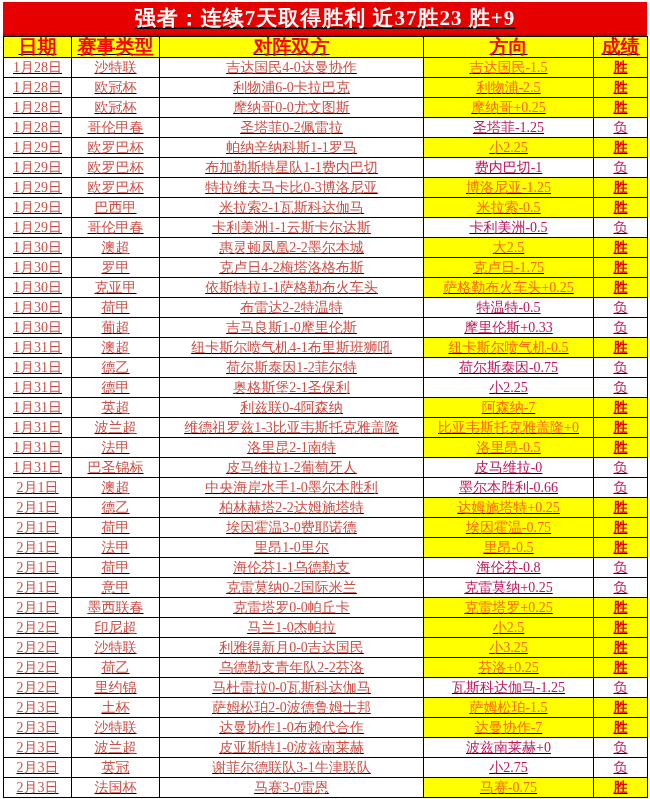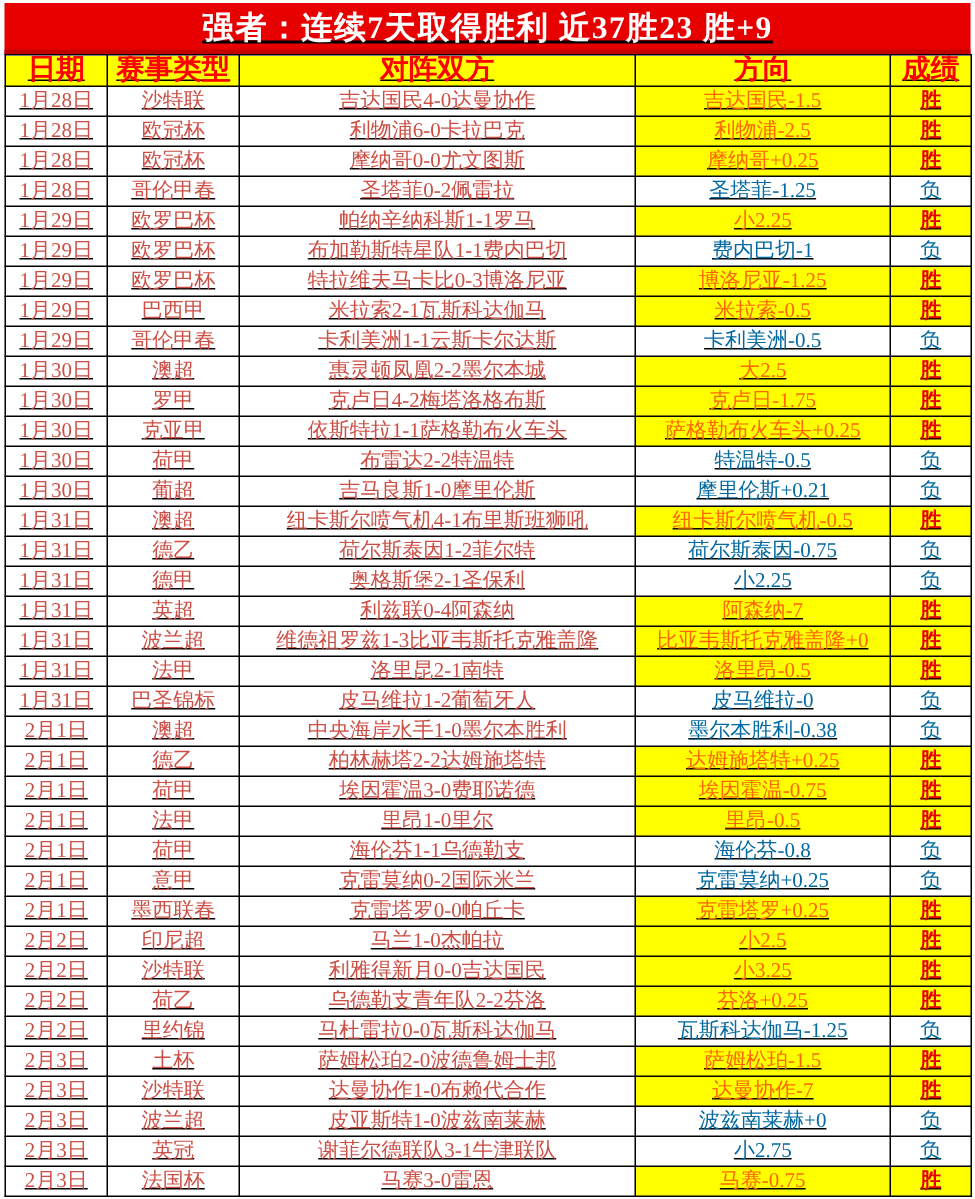--- a/index.html
+++ b/index.html
@@ -25,21 +25,21 @@
   thead th{
     background:#ffff00;color:#ff0000;font-weight:bold;
     font-size:19px;height:20px;line-height:20px;
   }
   tbody td{
     height:19px;line-height:19px;font-size:14px;color:#cc4f45;
   }
   tr.win td.direction, tr.win td.result{background:#ffff00;margin-left:44px;}
   tr.win td.direction{color:#ff6600;}
   tr.win td.result{color:#e60000;font-weight:bold;}
-  tr.loss td.direction, tr.loss td.result{color:#0369a1;}
+  tr.loss td.direction, tr.loss td.result{color:#be185d;}
 </style>
 </head>
 <body>
 
 <div class="page">
   <div class="banner">
     <span>强者：连续7天取得胜利  近37胜23  胜+9</span>
   </div>
   <table>
     <colgroup>
@@ -147,21 +147,21 @@
           <td class="date">1月30日</td>
           <td class="league">荷甲</td>
           <td class="match">布雷达2-2特温特</td>
           <td class="direction">特温特-0.5</td>
           <td class="result">负</td>
         </tr>
         <tr class="loss">
           <td class="date">1月30日</td>
           <td class="league">葡超</td>
           <td class="match">吉马良斯1-0摩里伦斯</td>
-          <td class="direction">摩里伦斯+0.21</td>
+          <td class="direction">摩里伦斯+0.33</td>
           <td class="result">负</td>
         </tr>
         <tr class="win">
           <td class="date">1月31日</td>
           <td class="league">澳超</td>
           <td class="match">纽卡斯尔喷气机4-1布里斯班狮吼</td>
           <td class="direction">纽卡斯尔喷气机-0.5</td>
           <td class="result">胜</td>
         </tr>
         <tr class="loss">
@@ -203,21 +203,21 @@
           <td class="date">1月31日</td>
           <td class="league">巴圣锦标</td>
           <td class="match">皮马维拉1-2葡萄牙人</td>
           <td class="direction">皮马维拉-0</td>
           <td class="result">负</td>
         </tr>
         <tr class="loss">
           <td class="date">2月1日</td>
           <td class="league">澳超</td>
           <td class="match">中央海岸水手1-0墨尔本胜利</td>
-          <td class="direction">墨尔本胜利-0.38</td>
+          <td class="direction">墨尔本胜利-0.66</td>
           <td class="result">负</td>
         </tr>
         <tr class="win">
           <td class="date">2月1日</td>
           <td class="league">德乙</td>
           <td class="match">柏林赫塔2-2达姆施塔特</td>
           <td class="direction">达姆施塔特+0.25</td>
           <td class="result">胜</td>
         </tr>
         <tr class="win">

